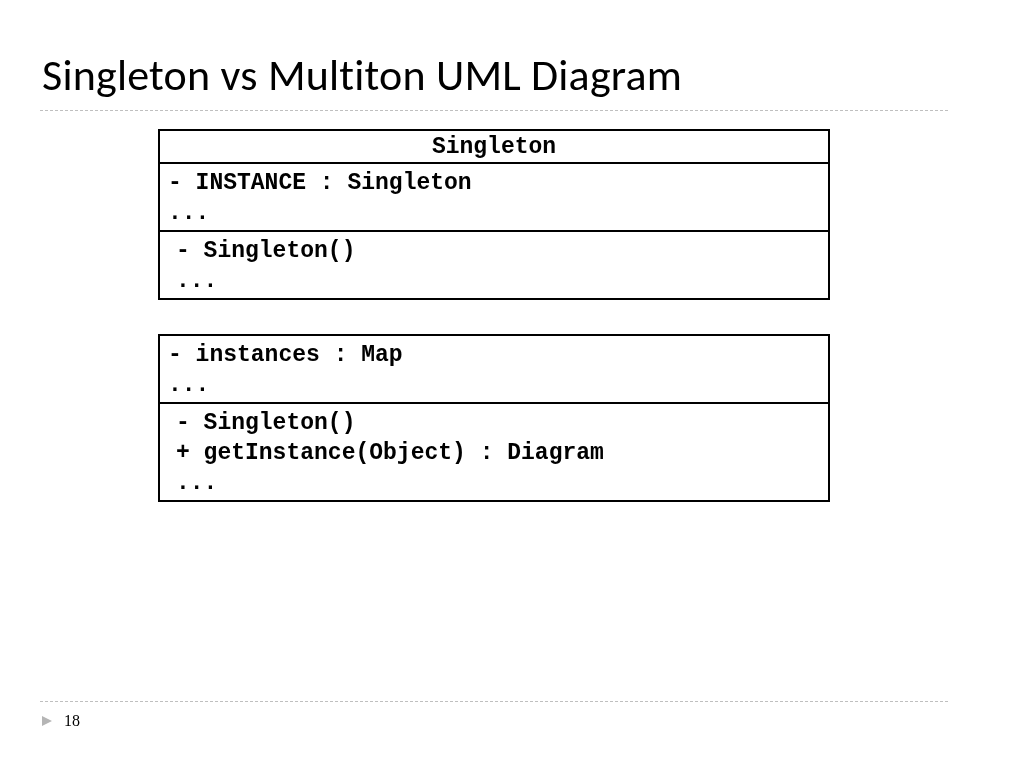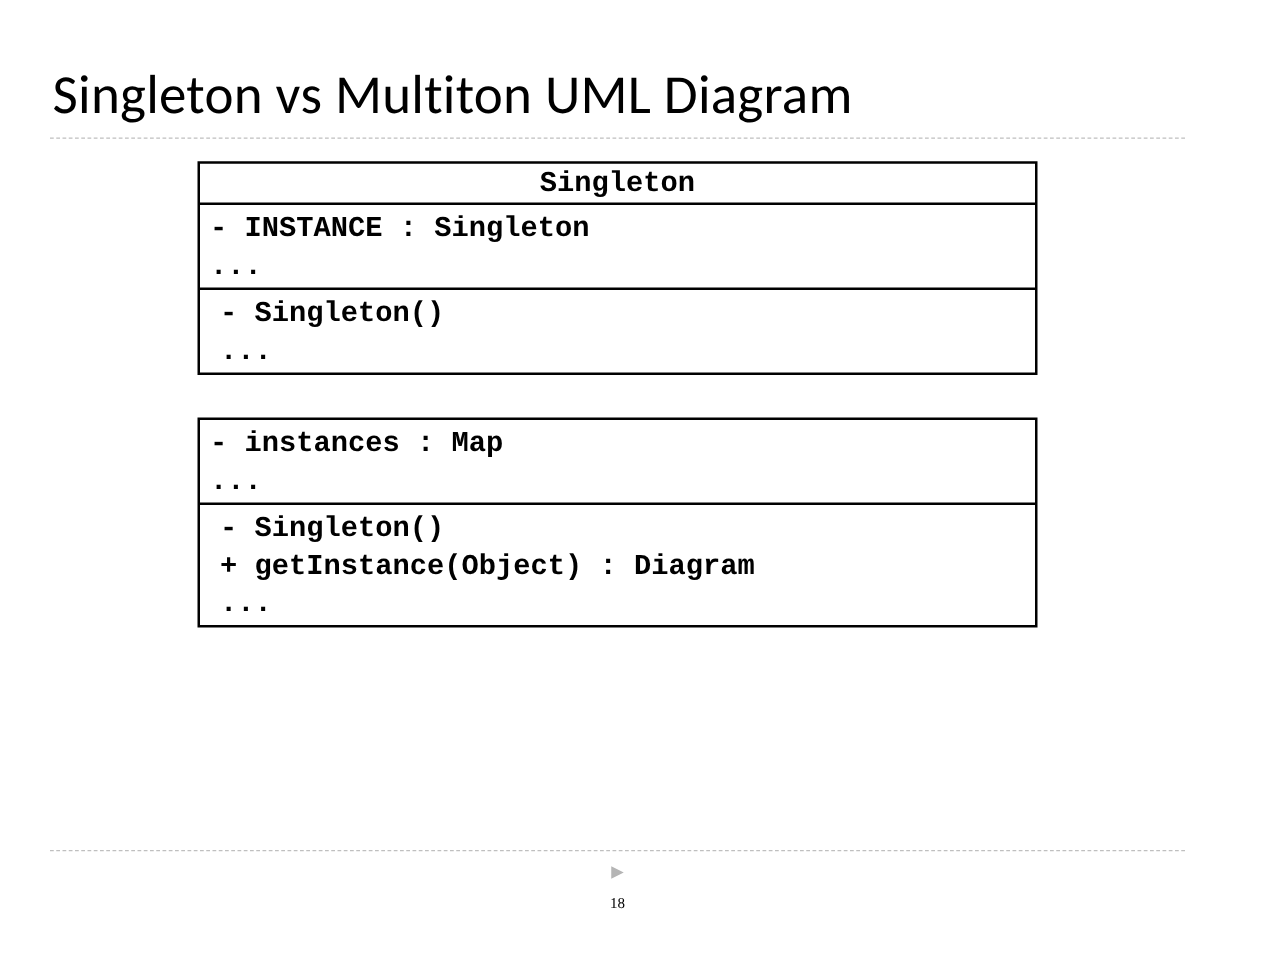--- a/index.html
+++ b/index.html
@@ -62,22 +62,21 @@
     position: absolute;
     left: 40px; right: 40px;
     bottom: 38px;
   }
   .pagenum-row {
     display: flex;
     align-items: center;
     gap: 10px;
     margin-top: 10px;
     font-family: Georgia, "Times New Roman", serif;
-    font-size: 12px;
-    flex-direction: column;
+    font-size: 16px;
   }
   .arrow-icon svg { display: block; }
 </style>
 </head>
 <body>
 
 <div class="slide">
 
   <h1 class="title">Singleton vs Multiton UML Diagram</h1>
   <hr class="dashed">

